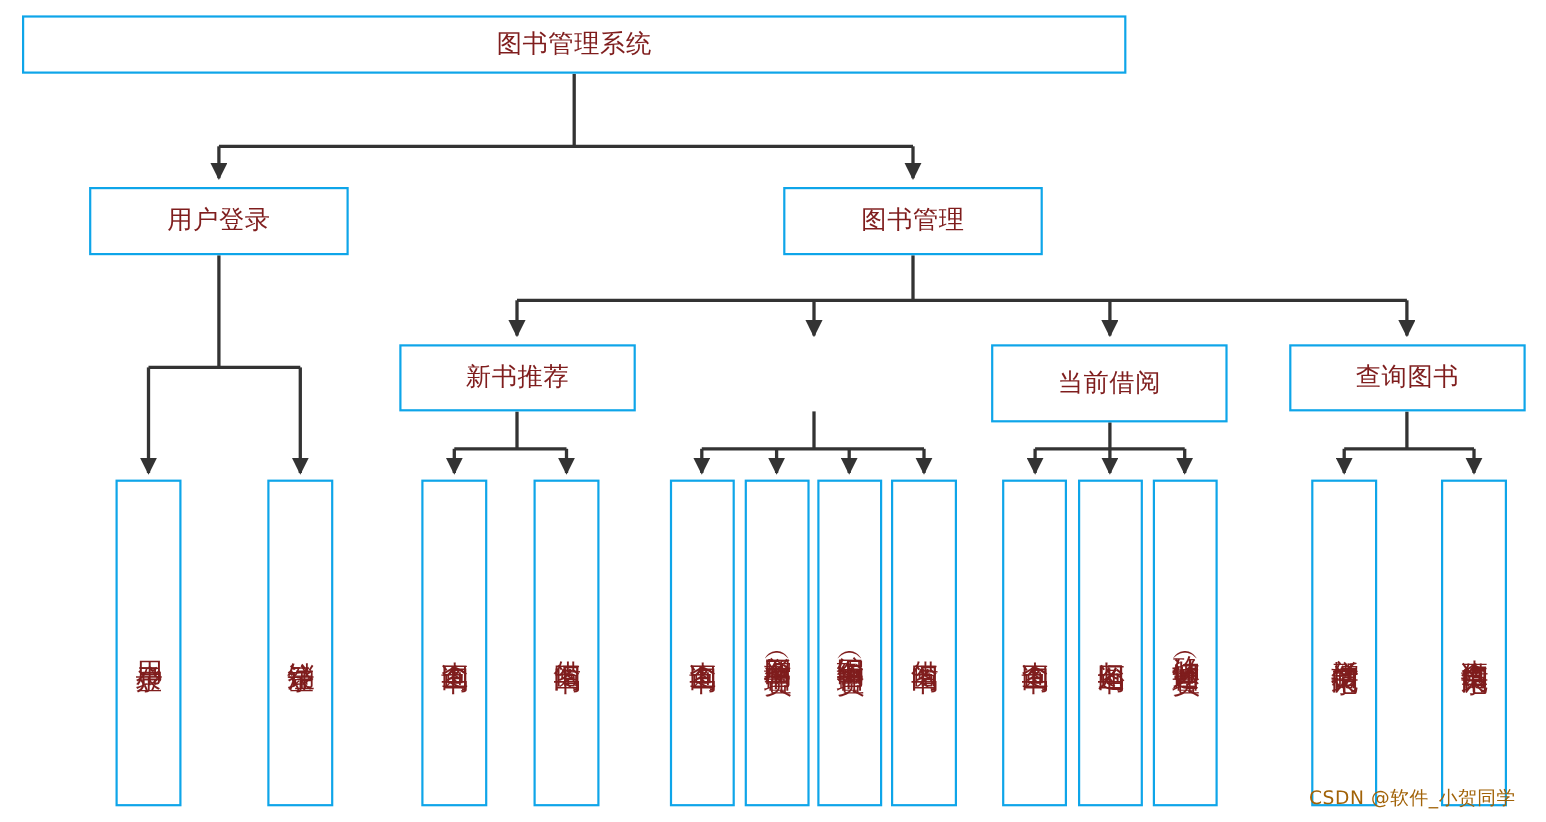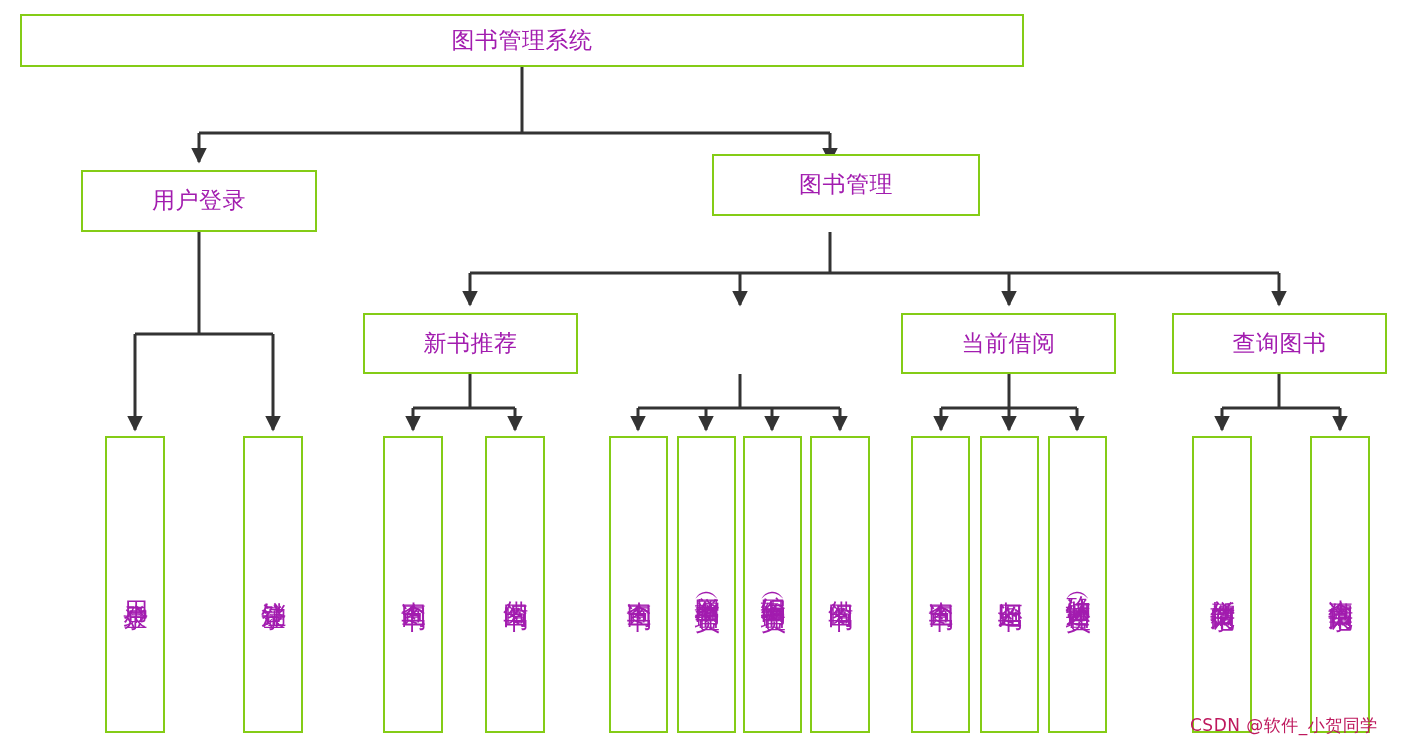--- a/index.html
+++ b/index.html
@@ -22,26 +22,26 @@
     position: absolute;
     left: 0;
     top: 0;
     width: 1405px;
     height: 747px;
     pointer-events: none;
   }
   .node {
     position: absolute;
     box-sizing: border-box;
-    border: 2px solid #84cc16;
+    border: 2px solid #0ea5e9;
     background: #ffffff;
     display: flex;
     align-items: center;
     justify-content: center;
-    color: #a21caf;
+    color: #7f1d1d;
   }
   .node .label {
     display: block;
     text-align: center;
     line-height: 1.18;
     letter-spacing: 0.5px;
   }
   
   .node.horiz .label {
     writing-mode: horizontal-tb;
@@ -59,21 +59,21 @@
     font-size: 25px;
     line-height: 1.05;
     letter-spacing: 2px;
     max-height: 100%;
   }
   .watermark {
     position: absolute;
     left: 1190px;
     top: 714px;
     font-size: 17px;
-    color: #be185d;
+    color: #a16207;
     white-space: nowrap;
     letter-spacing: 0.5px;
   }
 </style>
 </head>
 <body>
 
 <div id="diagram">
 
   <svg id="edges" viewBox="0 0 1405 747" width="1405" height="747" xmlns="http://www.w3.org/2000/svg">
@@ -126,28 +126,28 @@
     </g>
   </svg>
 
   <div class="node horiz" style="left:20px; top:14px; width:1004px; height:53px;">
     <span class="label">图书管理系统</span>
   </div>
 
   <div class="node horiz" style="left:81px; top:170px; width:236px; height:62px;">
     <span class="label">用户登录</span>
   </div>
-  <div class="node horiz" style="left:712px; top:154px; width:268px; height:62px;">
+  <div class="node horiz" style="left:712px; top:170px; width:236px; height:62px;">
     <span class="label">图书管理</span>
   </div>
 
   <div class="node horiz" style="left:363px; top:313px; width:215px; height:61px;">
     <span class="label">新书推荐</span>
   </div>
-  <div class="node horiz" style="left:901px; top:313px; width:215px; height:61px;">
+  <div class="node horiz" style="left:901px; top:313px; width:215px; height:71px;">
     <span class="label">当前借阅</span>
   </div>
   <div class="node horiz" style="left:1172px; top:313px; width:215px; height:61px;">
     <span class="label">查询图书</span>
   </div>
 
   <div class="node vert" style="left:105px; top:436px; width:60px; height:297px;">
     <span class="label">用户登录</span>
   </div>
   <div class="node vert" style="left:243px; top:436px; width:60px; height:297px;">

